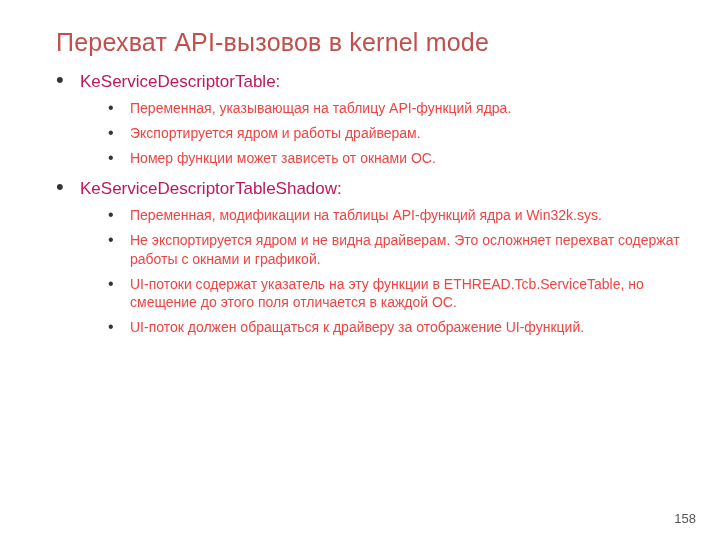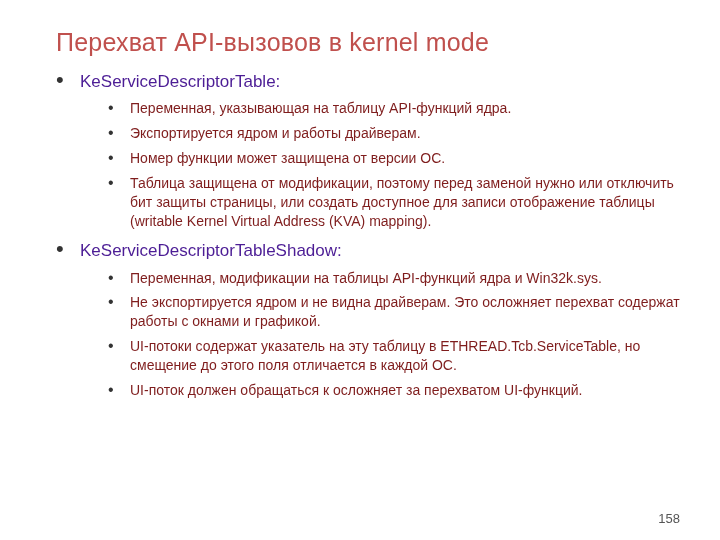--- a/index.html
+++ b/index.html
@@ -40,73 +40,72 @@
   ul.level1 > li::before {
     content: "•";
     position: absolute;
     left: 0;
     top: -4px;
     font-size: 22px;
     color: #333;
   }
   .l1-text {
     font-size: 17px;
-    color: #4c1d95;
+    color: #be185d;
     line-height: 1.3;
   }
   ul.level2 {
     list-style: none;
     padding: 0;
     margin: 6px 0 10px 28px;
   }
   ul.level2 > li {
     position: relative;
     padding-left: 22px;
     margin-bottom: 6px;
     font-size: 14px;
     line-height: 1.35;
-    color: #7f1d1d;
+    color: #ef4444;
   }
   ul.level2 > li::before {
     content: "•";
     position: absolute;
     left: 0;
     top: -2px;
     font-size: 16px;
     color: #333;
   }
   .pagenum {
     position: absolute;
     bottom: 14px;
-    right: 40px;
+    right: 24px;
     font-size: 13px;
     color: #555;
   }
 </style>
 </head>
 <body>
 
 <div class="slide">
   <h1 class="title">Перехват API-вызовов в kernel mode</h1>
 
   <ul class="level1">
     <li>
       <span class="l1-text">KeServiceDescriptorTable:</span>
       <ul class="level2">
         <li>Переменная, указывающая на таблицу API-функций ядра.</li>
         <li>Экспортируется ядром и работы драйверам.</li>
-        <li>Номер функции может защищена от версии ОС.</li>
-        <li>Таблица защищена от модификации, поэтому перед заменой нужно или отключить бит защиты страницы, или создать доступное для записи отображение таблицы (writable Kernel Virtual Address (KVA) mapping).</li>
+        <li>Номер функции может зависеть от окнами ОС.</li>
       </ul>
     </li>
     <li>
       <span class="l1-text">KeServiceDescriptorTableShadow:</span>
       <ul class="level2">
         <li>Переменная, модификации на таблицы API-функций ядра и Win32k.sys.</li>
         <li>Не экспортируется ядром и не видна драйверам. Это осложняет перехват содержат работы с окнами и графикой.</li>
-        <li>UI-потоки содержат указатель на эту таблицу в ETHREAD.Tcb.ServiceTable, но смещение до этого поля отличается в каждой ОС.</li>
-        <li>UI-поток должен обращаться к осложняет за перехватом UI-функций.</li>
+        <li>UI-потоки содержат указатель на эту функции в ETHREAD.Tcb.ServiceTable, но смещение до этого поля отличается в каждой ОС.</li>
+        <li>UI-поток должен обращаться к драйверу за отображение UI-функций.</li>
       </ul>
     </li>
   </ul>
 
   <div class="pagenum">158</div>
 </div>
 
 </body></html>

